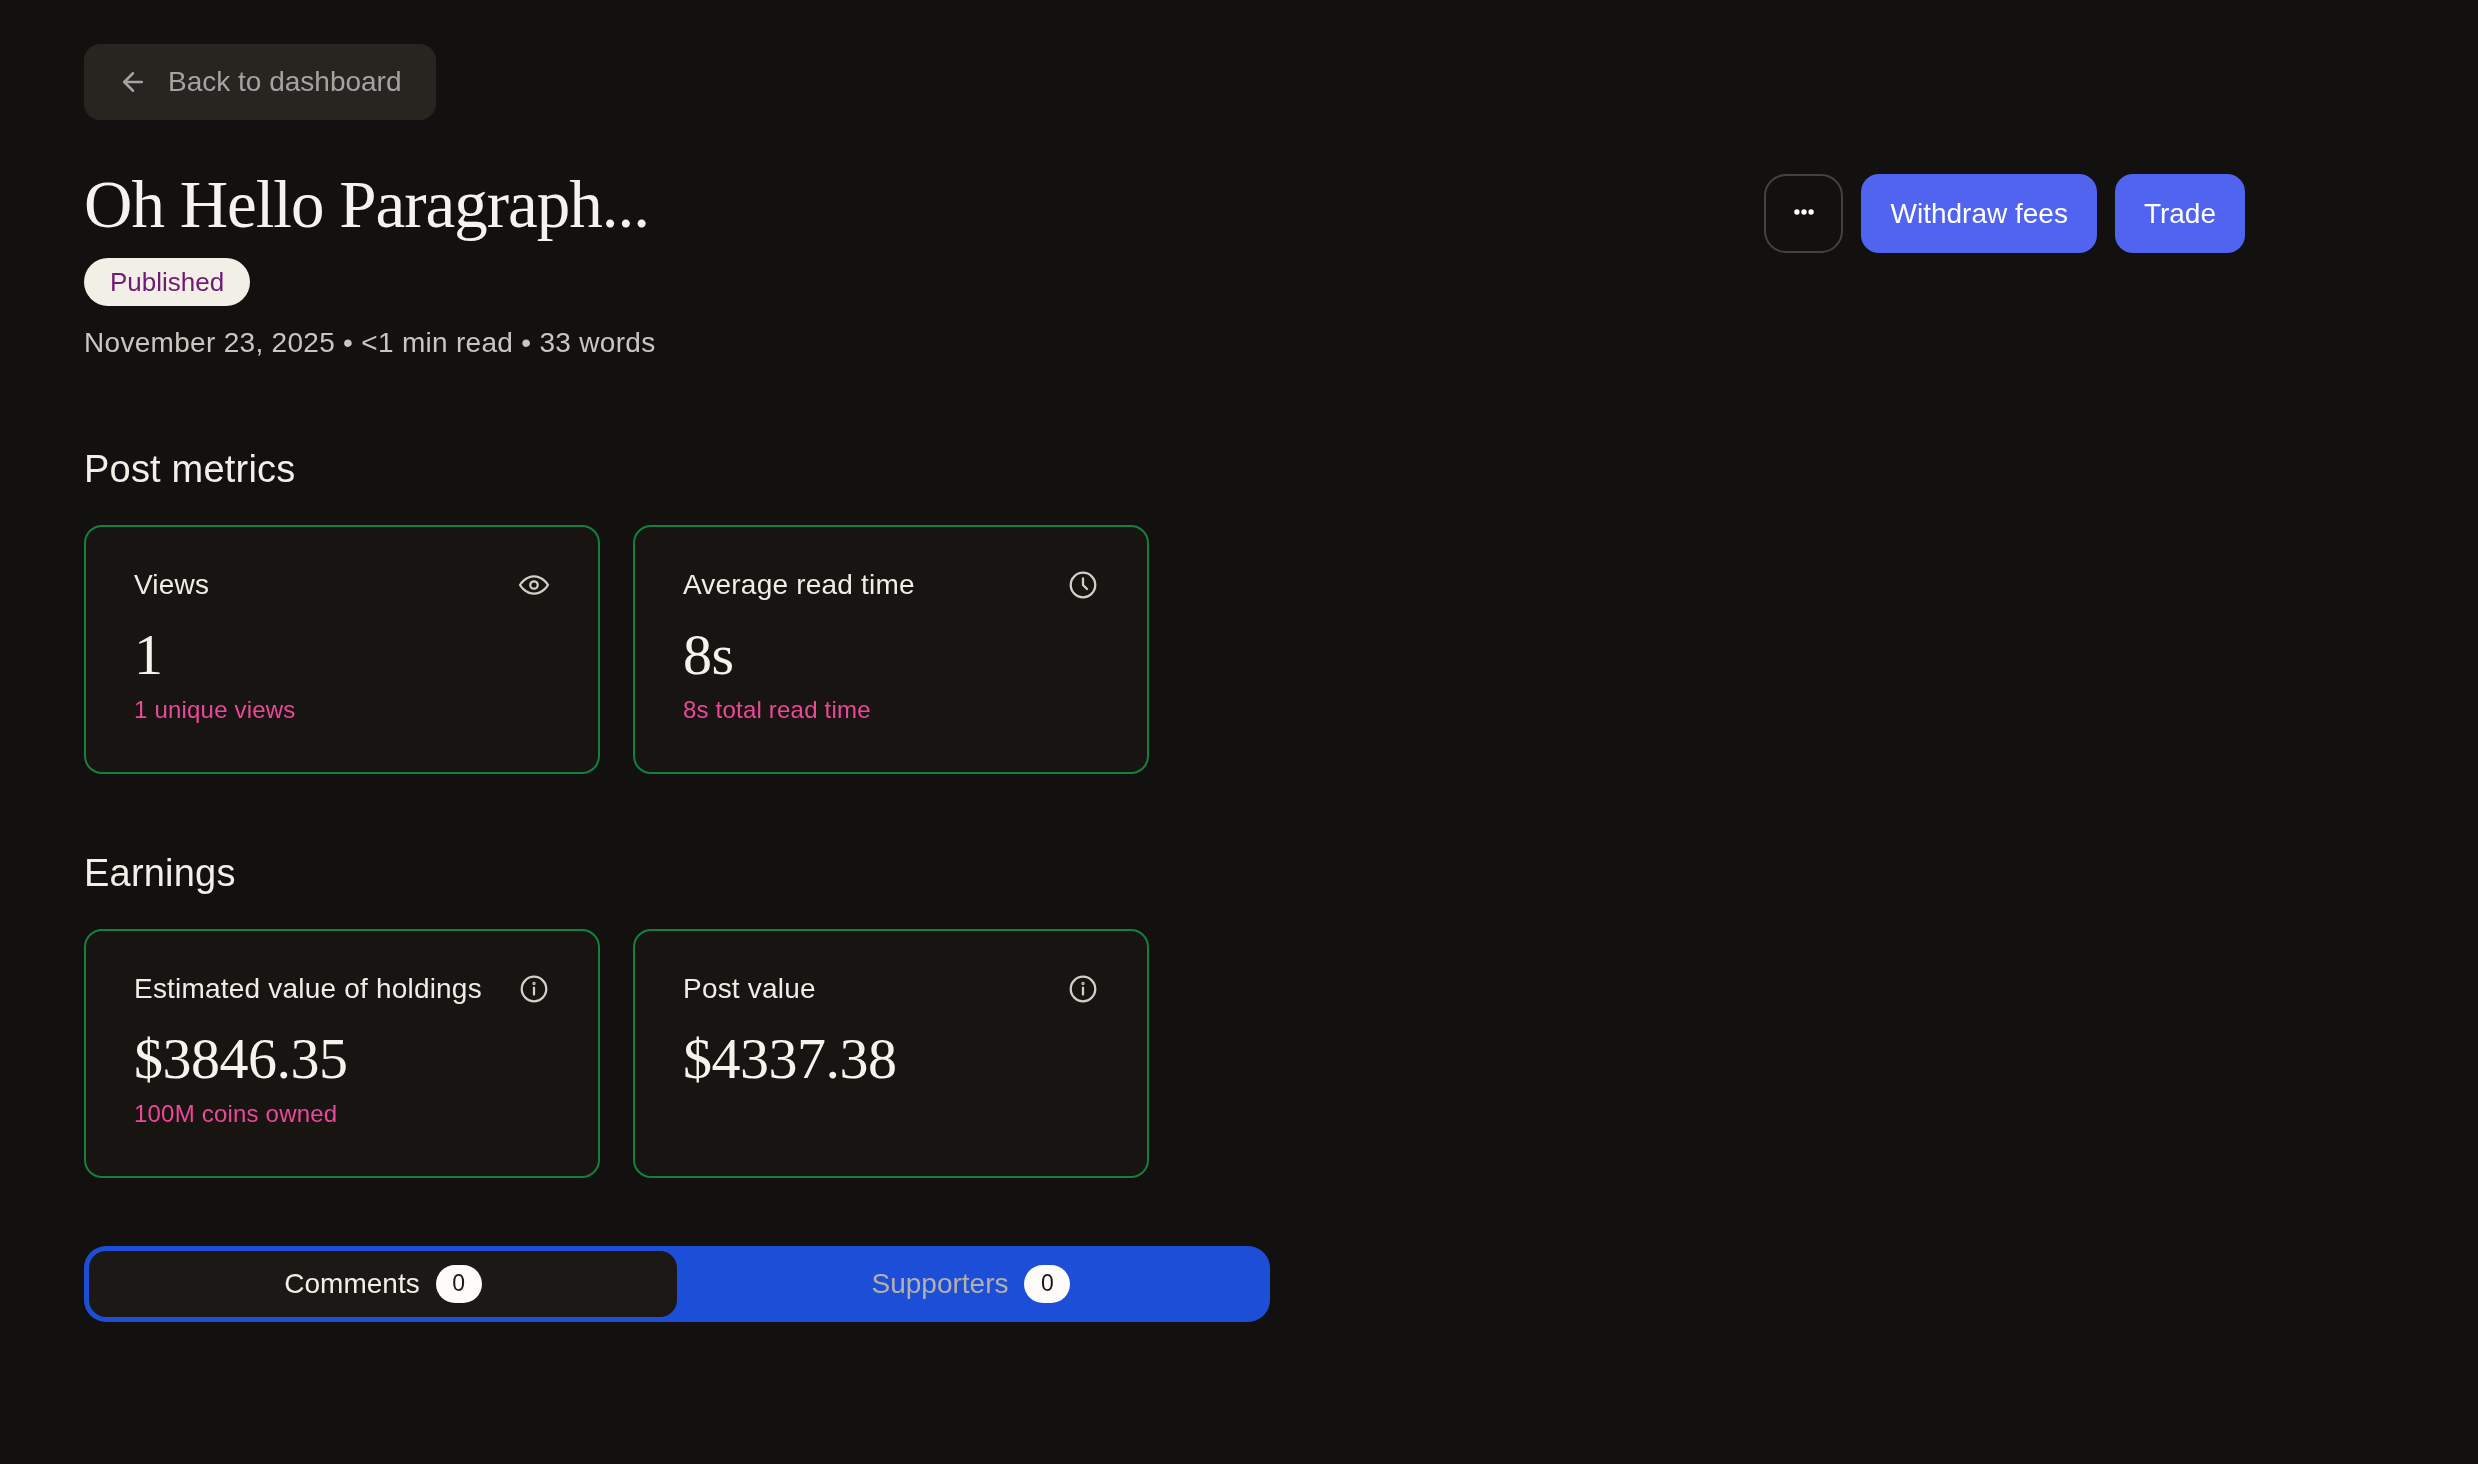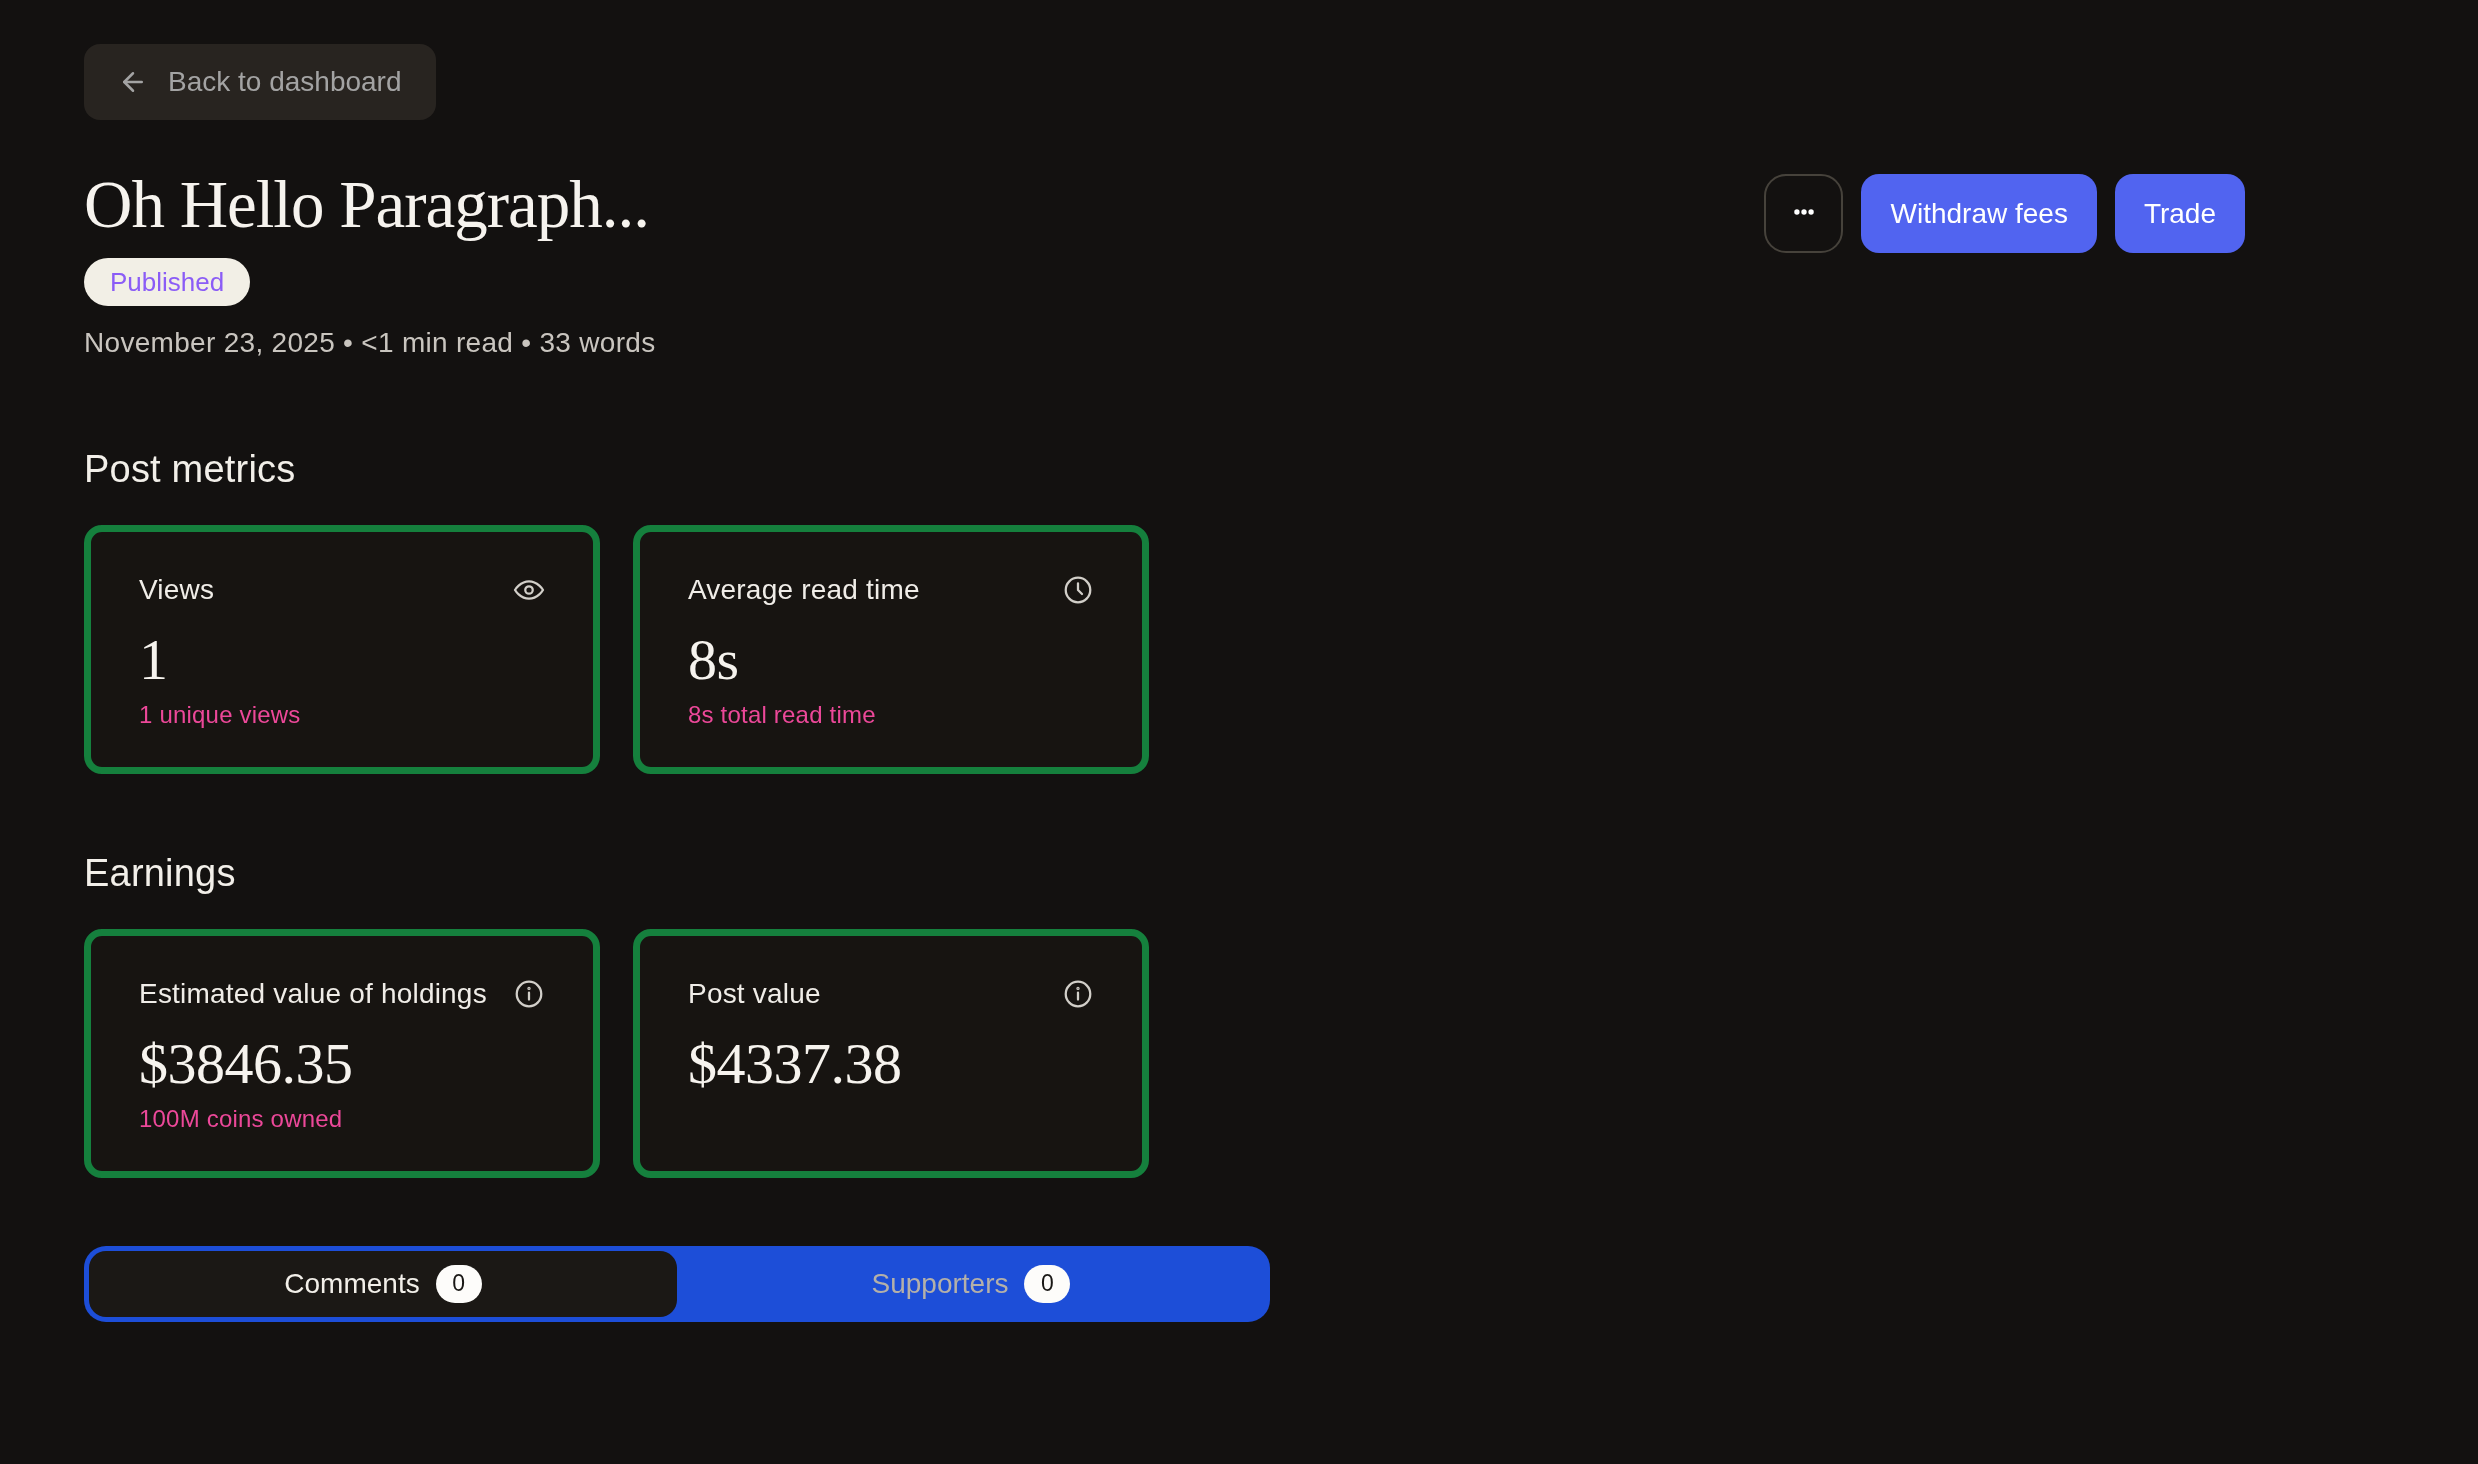--- a/index.html
+++ b/index.html
@@ -32,21 +32,21 @@
     font-family:"Liberation Serif", serif;
     font-weight:400;
     font-size:67px;
     line-height:1.08;
     letter-spacing:-1px;
     color:#f6f3ee;
   }
   .status-badge {
     display:inline-block;
     margin-top:18px;
-    background:#f2efe6; color:#8b5cf6;
+    background:#f2efe6; color:#701a75;
     font-size:26px; line-height:1;
     padding:11px 26px;
     border-radius:999px;
   }
   .meta {
     margin-top:20px;
     font-size:28px; line-height:1.2;
     color:#c9c5bf;
     letter-spacing:0.3px;
   }
@@ -75,21 +75,21 @@
     font-size:38px; font-weight:500; color:#f2efe9;
     letter-spacing:0.2px;
   }
   .pm-heading { margin-top:88px; }
   .earn-heading { margin-top:78px; }
 
   .cards-row { display:flex; gap:33px; margin-top:34px; }
   .card {
     width:516px; height:249px;
     background:#171411;
-    border:7px solid #15803d;
+    border:2px solid #15803d;
     border-radius:18px;
     padding:42px 48px;
   }
   .card-head { display:flex; justify-content:space-between; align-items:center; }
   .card-label { font-size:28px; color:#f0ede8; letter-spacing:0.2px; }
   .card-icon { color:#d2cfc9; display:flex; }
   .card-value {
     font-family:"Liberation Serif", serif;
     font-size:58px; font-weight:400;
     color:#f6f3ee;

